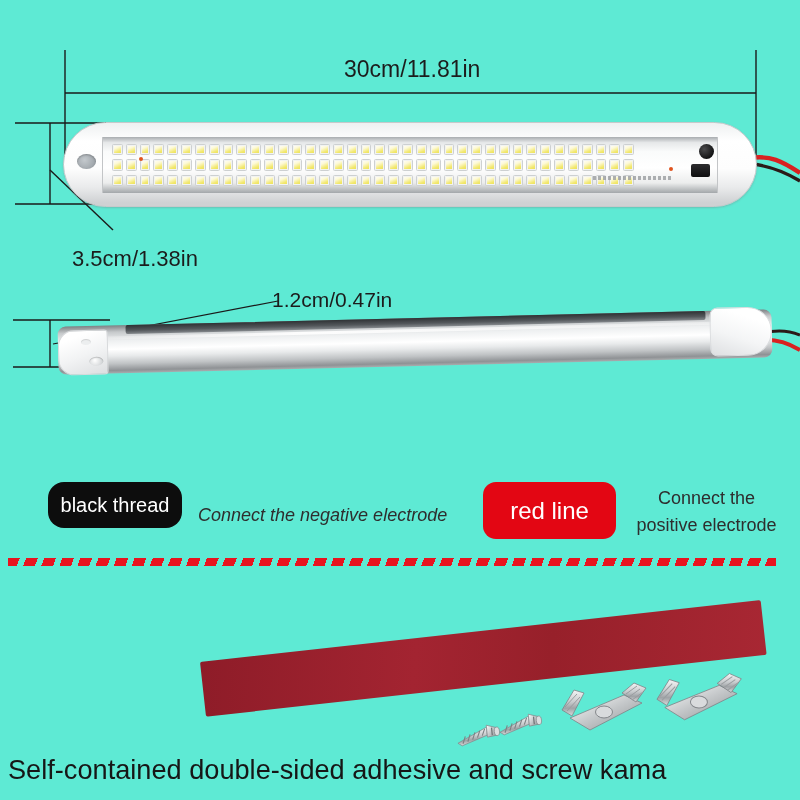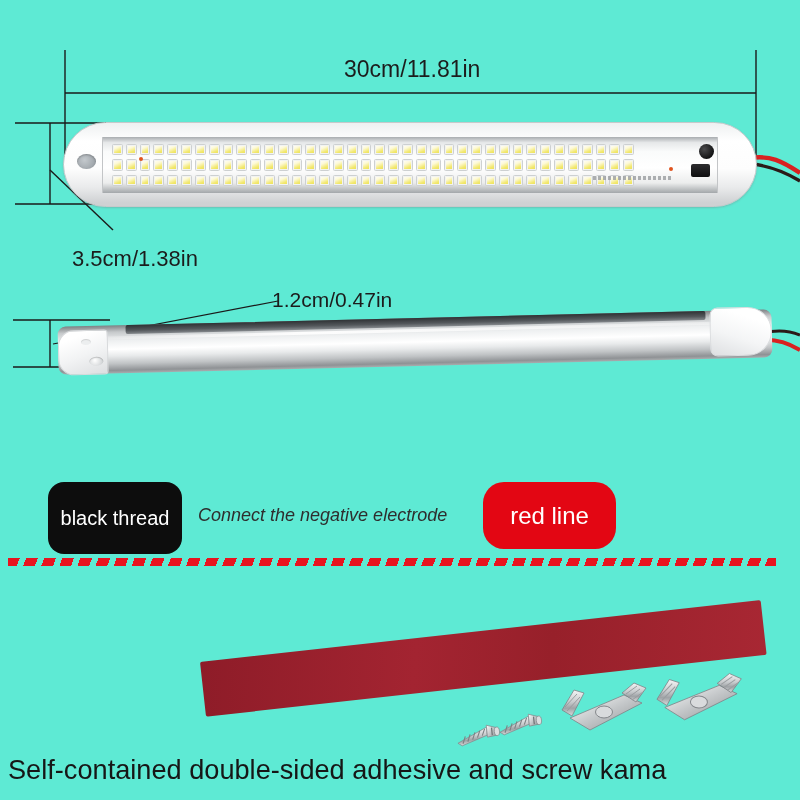--- a/index.html
+++ b/index.html
@@ -94,23 +94,23 @@
     position:absolute; right:0; top:-3px; width:62px; height:49px;
     border-radius:8px 25px 25px 8px; border:1px solid #dcdee0;
     background:linear-gradient(200deg,#ffffff 25%,#f4f5f6 60%,#dddfe1 100%);
   }
 
   
   .badge {
     position:absolute; display:flex; align-items:center; justify-content:center;
     color:#fff; white-space:nowrap;
   }
-  .badge-black { left:48px; top:482px; width:134px; height:72px; border-radius:16px;
+  .badge-black { left:48px; top:482px; width:134px; height:46px; border-radius:16px;
                  background:var(--badge-black,#0d0d0d); font-size:20px; }
-  .badge-red   { left:483px; top:482px; width:133px; height:67px; border-radius:21px;
+  .badge-red   { left:483px; top:482px; width:133px; height:57px; border-radius:13px;
                  background:var(--badge-red,#e30613); font-size:24px; }
   .desc { position:absolute; color:#2e2e2e; }
   .desc-neg { left:198px; top:505px; font-size:18px; white-space:nowrap;font-style:italic; }
   .desc-pos { left:619px; top:485px; width:175px; font-size:18px; line-height:27px; text-align:center; }
 
   
   .divider {
     position:absolute; left:8px; top:558px; width:768px; height:8px;
     background:repeating-linear-gradient(110deg, var(--divider-red,#e8131f) 0 11px, rgba(255,255,255,0) 11px 17px);
   }
@@ -313,20 +313,24 @@
     <div class="side-cap-left">
       <div class="oval"></div>
       <div class="oval2"></div>
     </div>
     <div class="side-cap-right"></div>
   </div>
 
   <div class="badge badge-black">black thread</div>
   <div class="desc desc-neg">Connect the negative electrode</div>
   <div class="badge badge-red">red line</div>
+  <div class="desc desc-pos">
+    <div>Connect the</div>
+    <div>positive electrode</div>
+  </div>
 
   <div class="divider"></div>
 
   <div class="adhesive"></div>
 
   <svg class="screw screw-1" width="48" height="26" viewBox="0 0 48 26">
     <polygon points="2,21 32,8 32,16 6,24" fill="url(#metalV)" stroke="#85888b" stroke-width="0.7"></polygon>
     <path d="M7,22 L10,15 M12,20.5 L15,13.5 M17,19 L20,12 M22,17.5 L25,10.8 M27,16 L30,9.5" stroke="#7d8083" stroke-width="1.1" fill="none"></path>
     <polygon points="32,6 42,9.5 42,17 32,18" fill="url(#metalD)" stroke="#85888b" stroke-width="0.7"></polygon>
     <ellipse cx="42" cy="13.2" rx="2.6" ry="4.3" fill="#dcdee0" stroke="#85888b" stroke-width="0.7"></ellipse>

